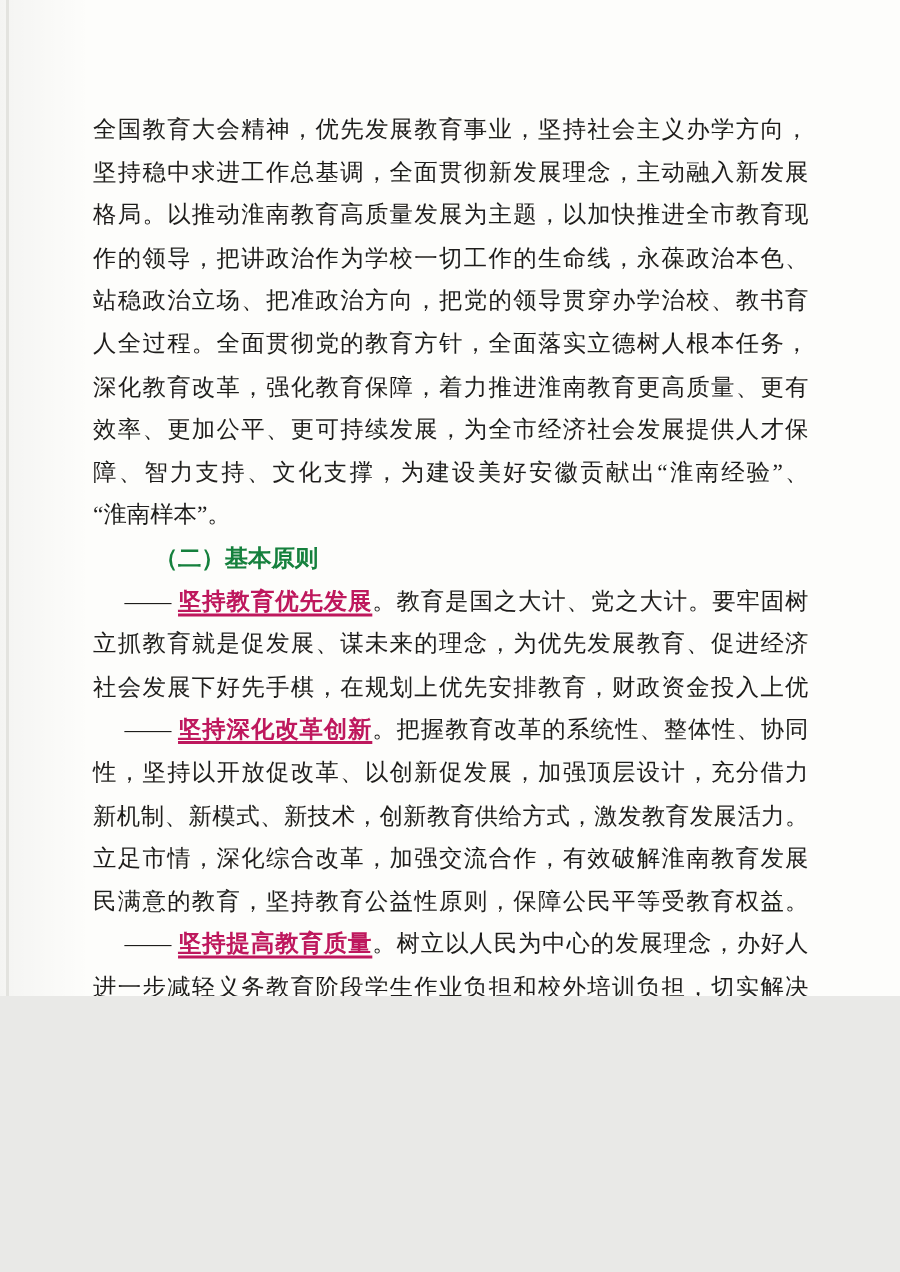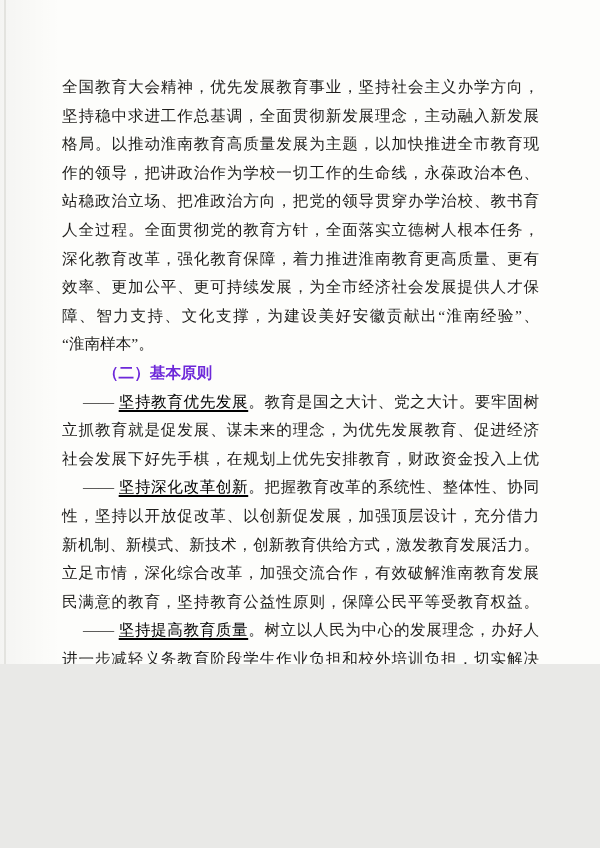--- a/index.html
+++ b/index.html
@@ -41,25 +41,25 @@
     text-align-last: justify;
     white-space: normal;
     overflow: visible;
   }
   .line.end {
     text-align: center;
     text-align-last: left;
   }
   .line.indent-dash { padding-left: 21px; }
   .line.indent-heading { padding-left: 41px; }
-  .line.heading { font-weight: bold; color: #6d28d9; }
+  .line.heading { font-weight: bold; color: #15803d; }
   .bold { font-weight: bold; }
   .bold-underline {
-    font-weight: normal;
-    color: #000000;
+    font-weight: bold;
+    color: #be185d;
     text-decoration: underline;
     text-decoration-thickness: 1.5px;
     text-underline-offset: 3px;
   }
   .dash { color: #1e1d1b; }
   .pagenum {
     position: absolute;
     left: 0; top: 774px;
     width: 100%;
     text-align: center;

